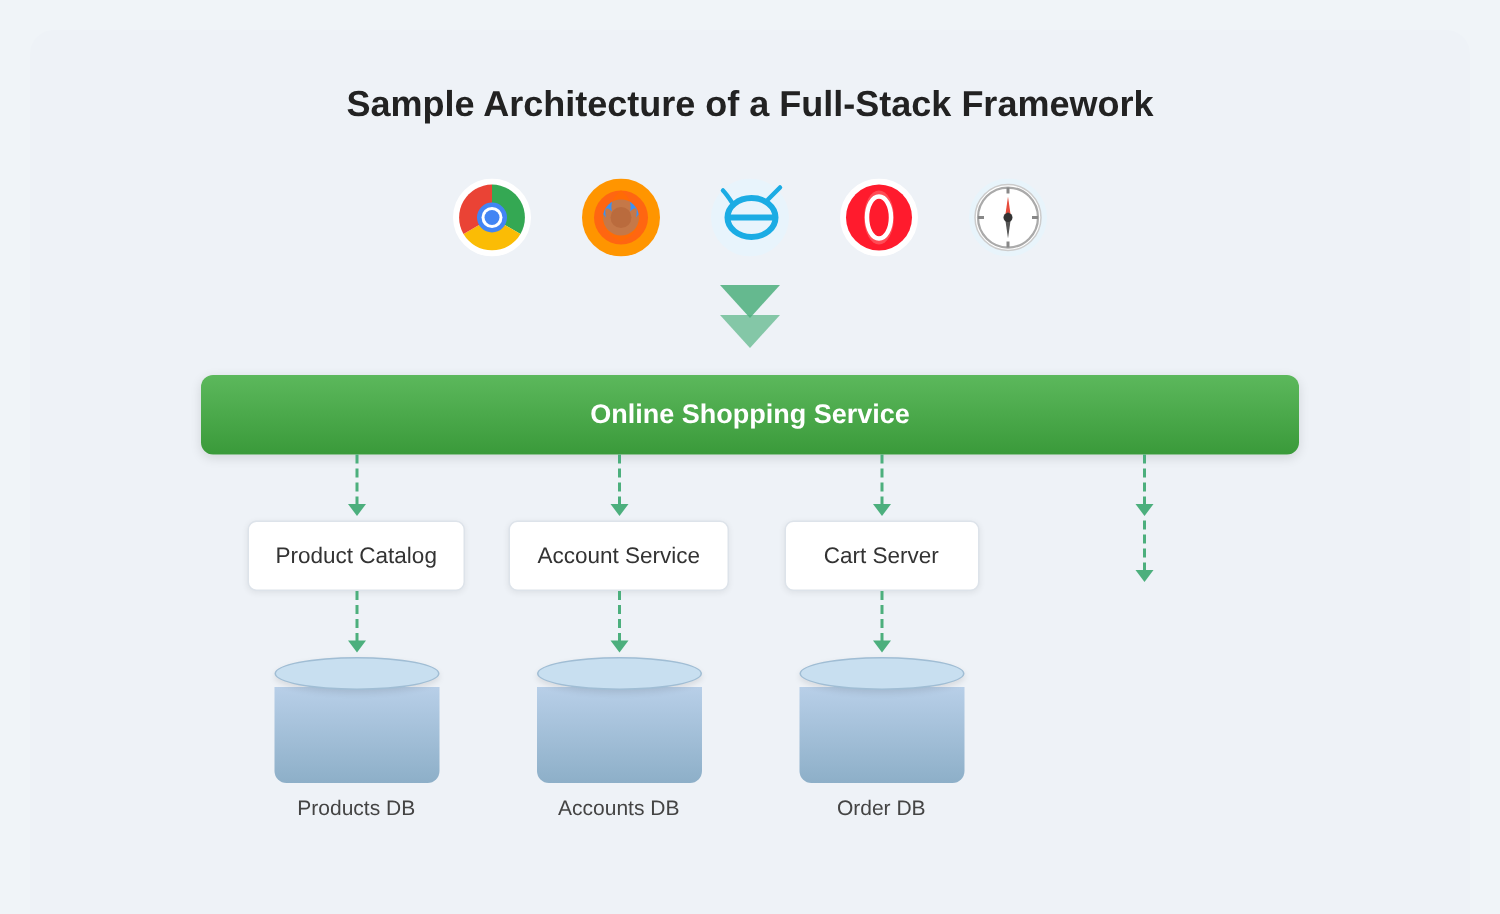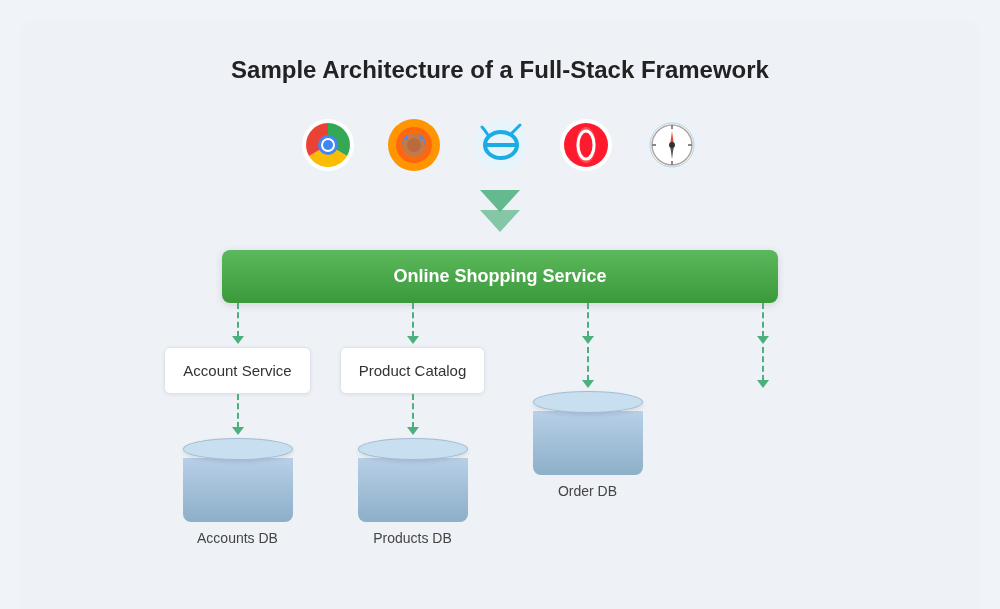--- a/index.html
+++ b/index.html
@@ -57,21 +57,21 @@
       flex-direction: column;
       align-items: center;
       margin-bottom: 8px;
       gap: 0;
     }
 
     
     .service-bar {
       background: linear-gradient(to bottom, #5cb85c, #3a9a3a);
       border-radius: 8px;
-      width: 556px;
+      width: 732px;
       padding: 16px 24px;
       text-align: center;
       color: white;
       font-size: 18px;
       font-weight: 600;
       margin-bottom: 0;
       box-shadow: 0 2px 8px rgba(0,0,0,0.12);
     }
 
     
@@ -253,56 +253,59 @@
   </div>
 
   <div class="services-section">
 
     <div class="service-column">
       <div class="dashed-arrow">
         <div class="dashed-line"></div>
         <div class="arrow-head"></div>
       </div>
       <div class="service-box">
+        <span>Product Catalog</span>
+      </div>
+      <div class="dashed-arrow">
+        <div class="dashed-line"></div>
+        <div class="arrow-head"></div>
+      </div>
+      <div class="db-cylinder">
+        <div class="cyl-top"></div>
+        <div class="cyl-body"></div>
+        <div class="db-label">Products DB</div>
+      </div>
+    </div>
+
+    <div class="service-column">
+      <div class="dashed-arrow">
+        <div class="dashed-line"></div>
+        <div class="arrow-head"></div>
+      </div>
+      <div class="service-box">
         <span>Account Service</span>
       </div>
       <div class="dashed-arrow">
         <div class="dashed-line"></div>
         <div class="arrow-head"></div>
       </div>
       <div class="db-cylinder">
         <div class="cyl-top"></div>
         <div class="cyl-body"></div>
         <div class="db-label">Accounts DB</div>
       </div>
     </div>
 
     <div class="service-column">
       <div class="dashed-arrow">
         <div class="dashed-line"></div>
         <div class="arrow-head"></div>
       </div>
       <div class="service-box">
-        <span>Product Catalog</span>
-      </div>
-      <div class="dashed-arrow">
-        <div class="dashed-line"></div>
-        <div class="arrow-head"></div>
-      </div>
-      <div class="db-cylinder">
-        <div class="cyl-top"></div>
-        <div class="cyl-body"></div>
-        <div class="db-label">Products DB</div>
-      </div>
-    </div>
-
-    <div class="service-column">
-      <div class="dashed-arrow">
-        <div class="dashed-line"></div>
-        <div class="arrow-head"></div>
+        <span>Cart Server</span>
       </div>
       <div class="dashed-arrow">
         <div class="dashed-line"></div>
         <div class="arrow-head"></div>
       </div>
       <div class="db-cylinder">
         <div class="cyl-top"></div>
         <div class="cyl-body"></div>
         <div class="db-label">Order DB</div>
       </div>

